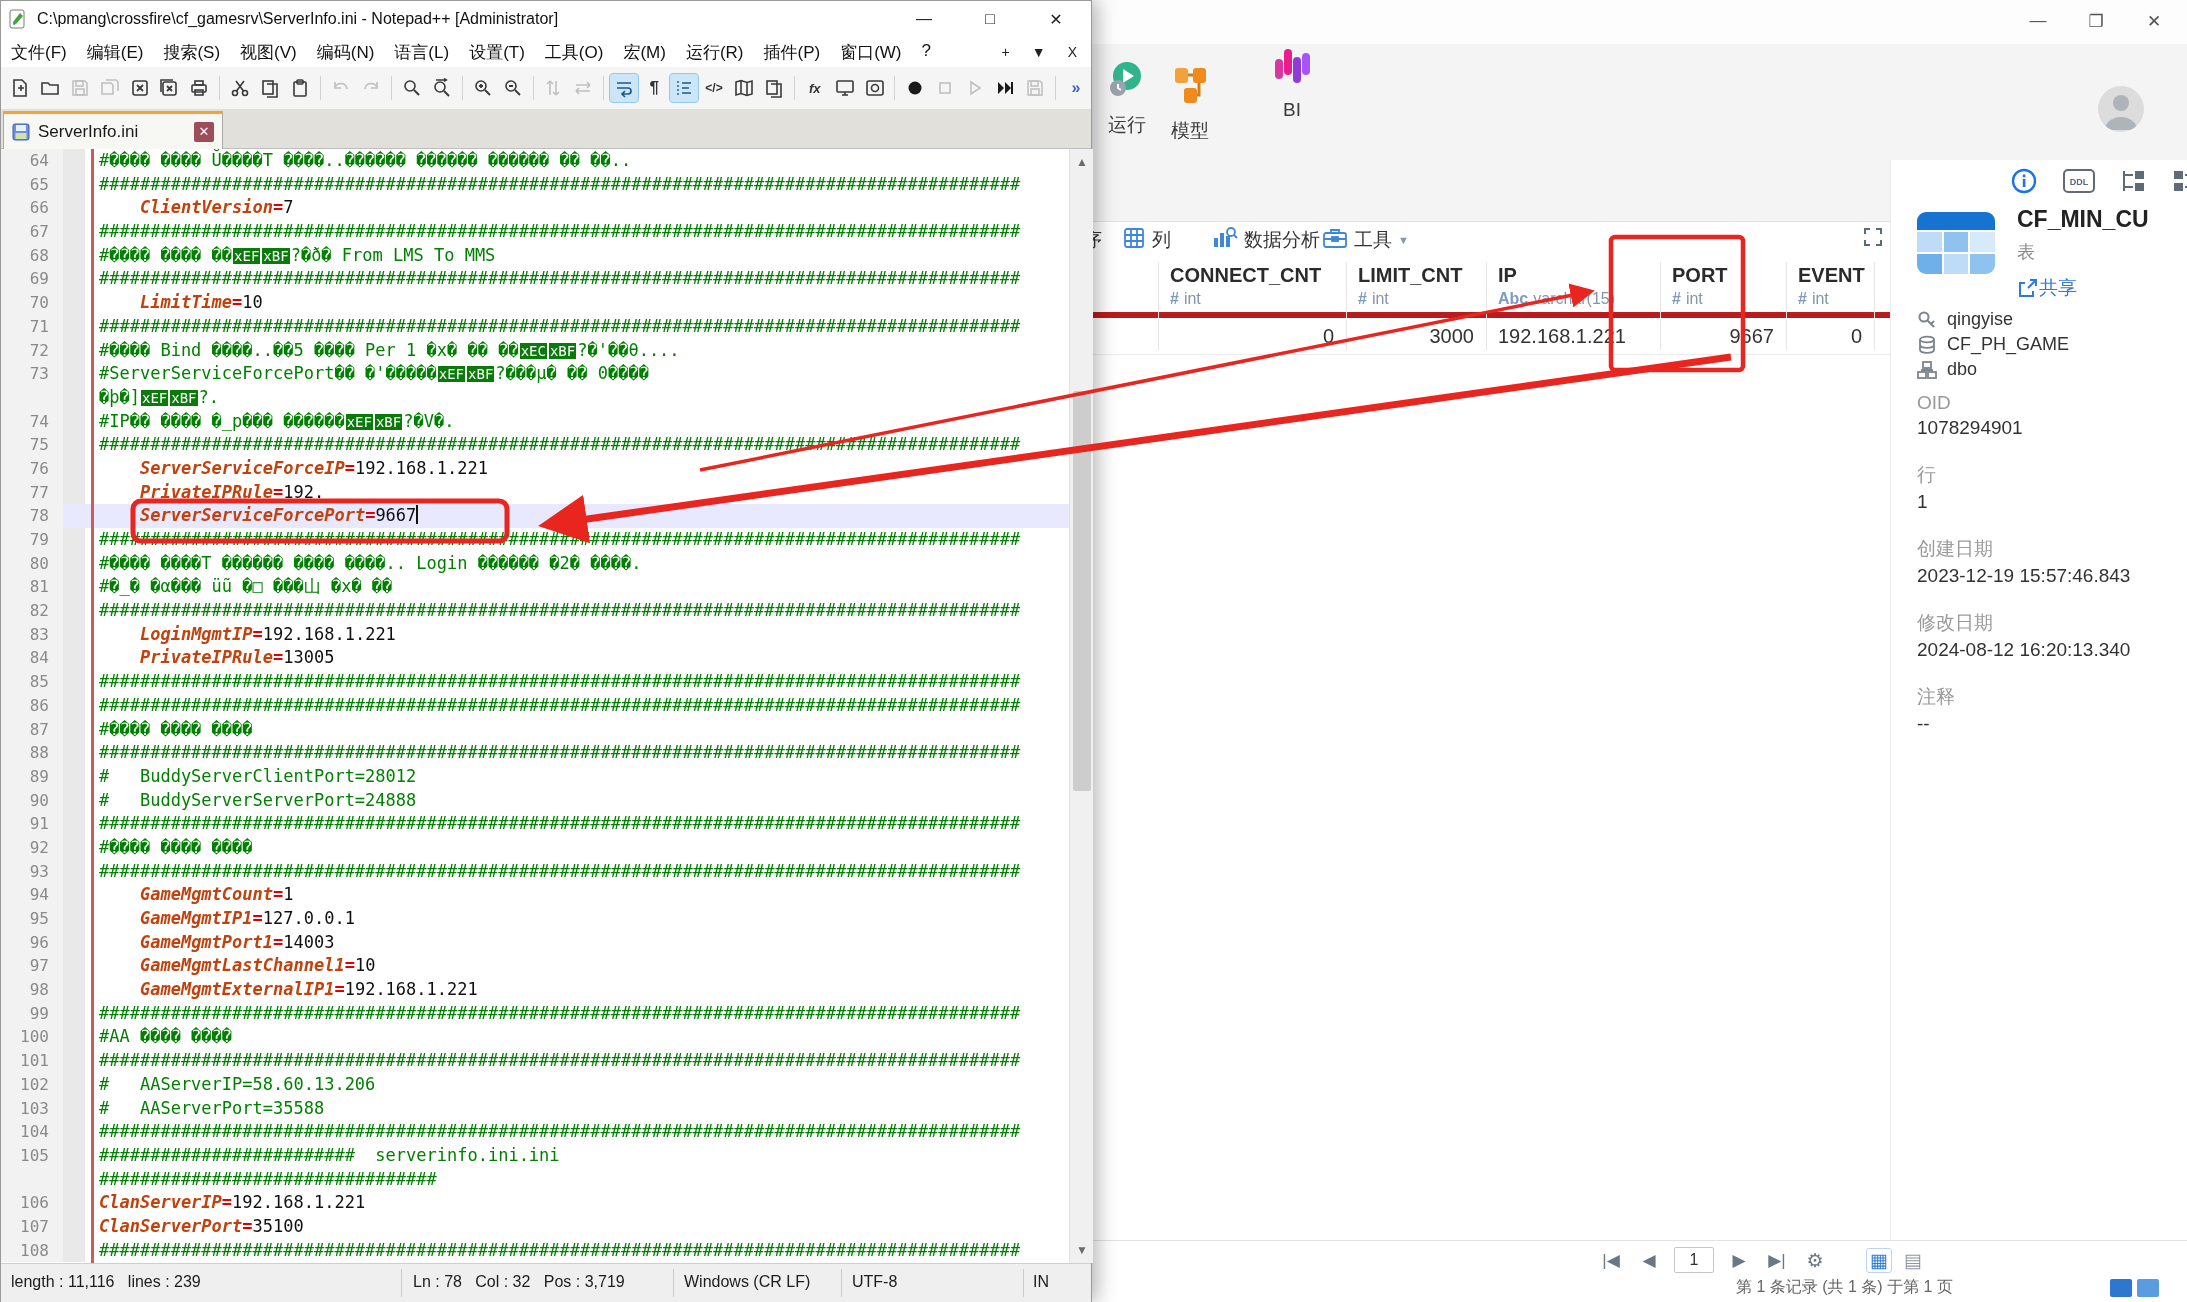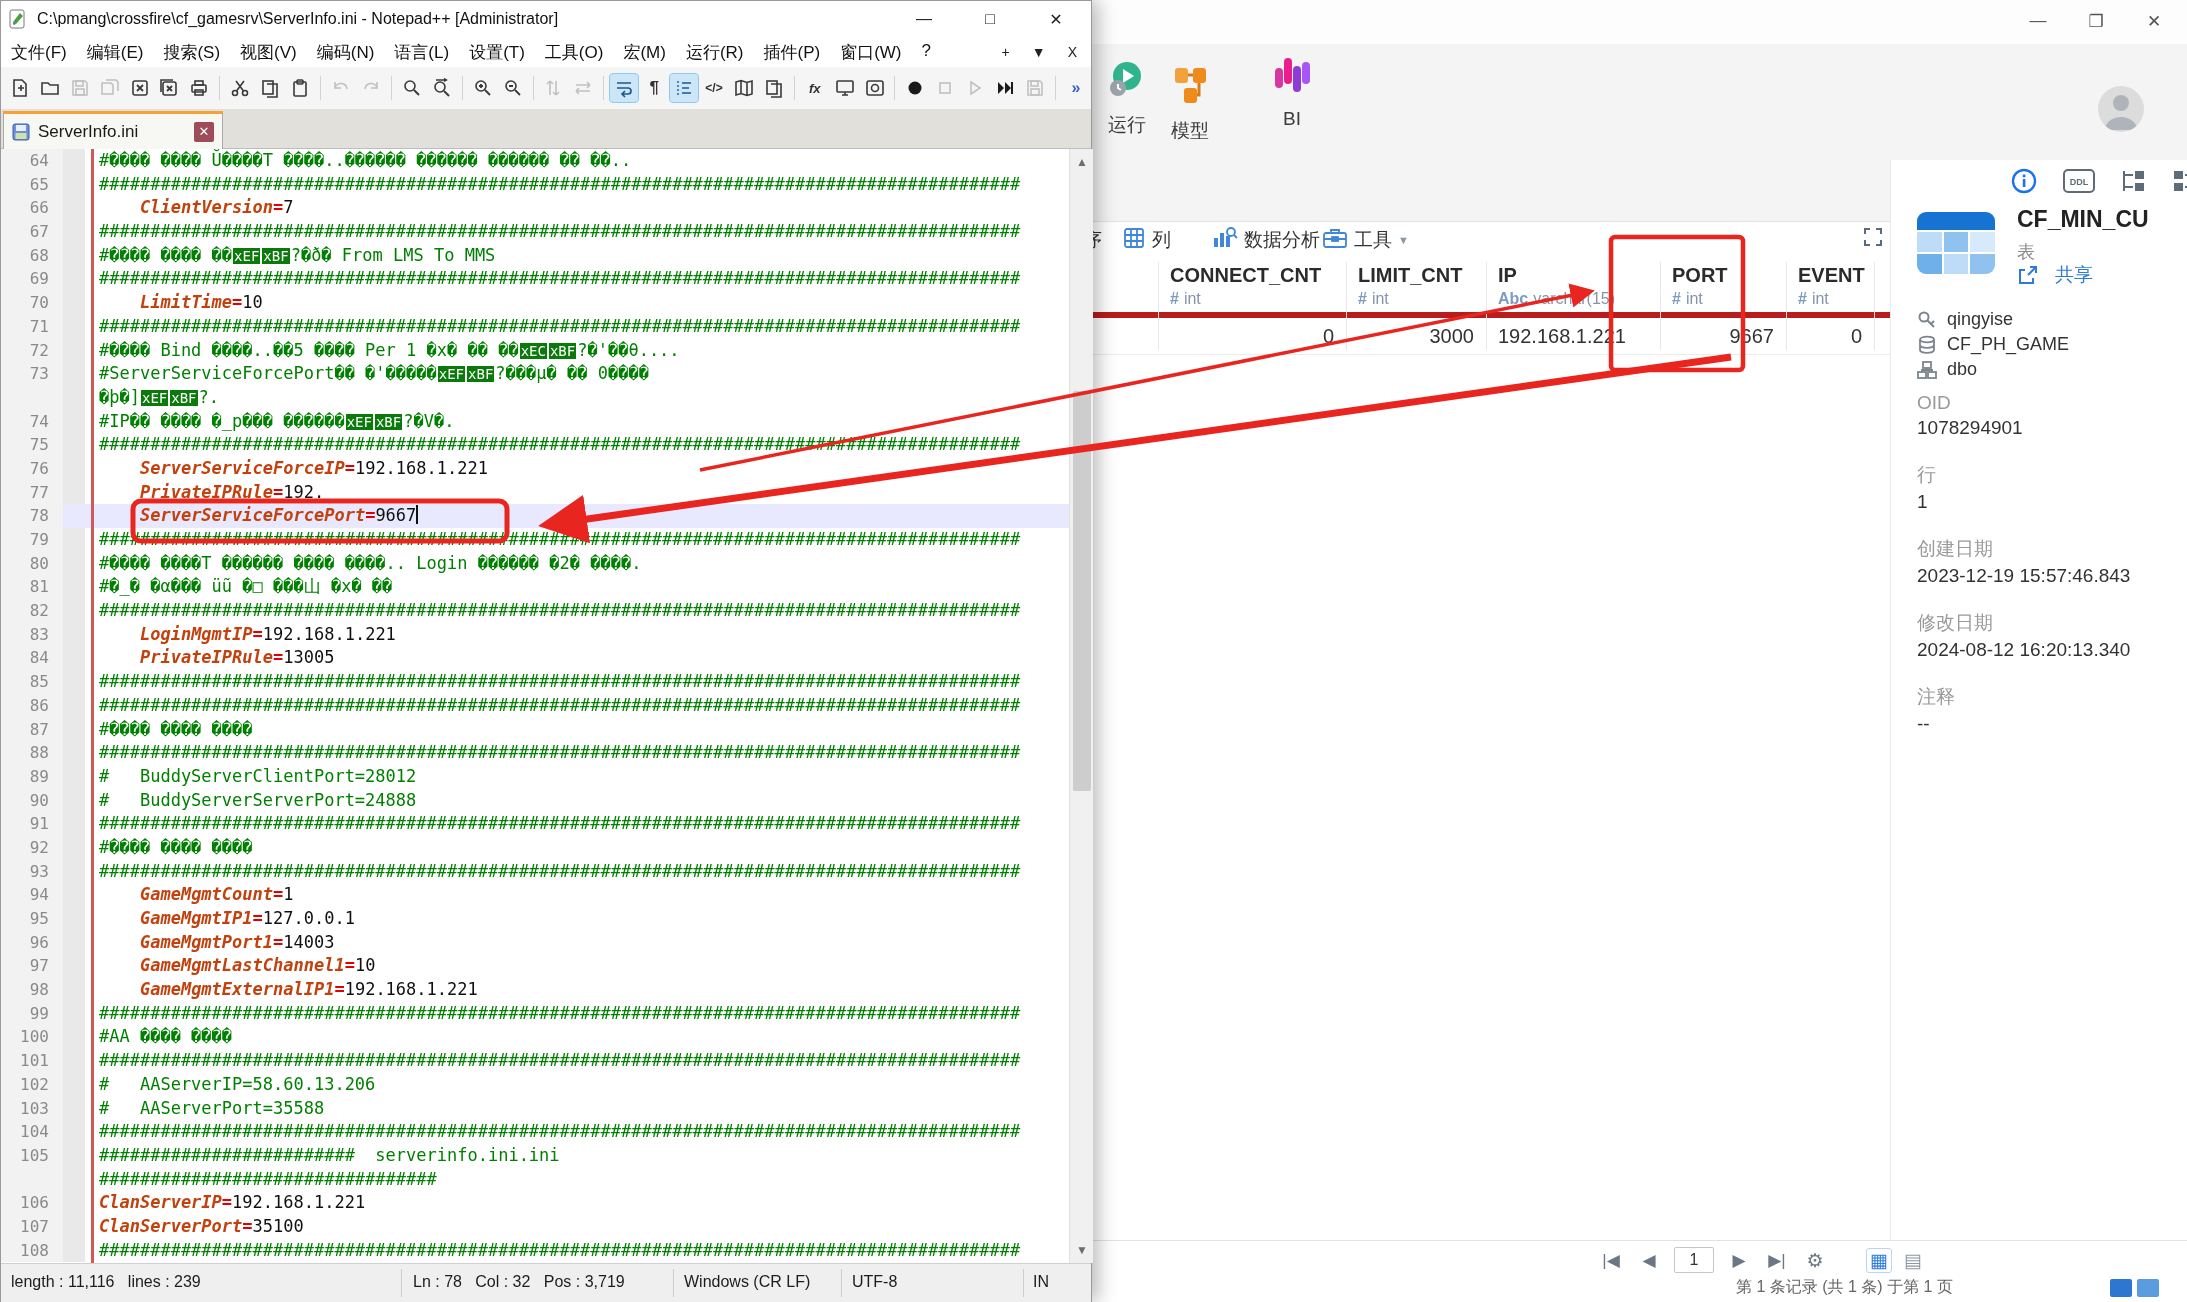--- a/index.html
+++ b/index.html
@@ -123,21 +123,21 @@
               </svg></span>
        <div class="lbl">运行</div></div>
           <div class="db-tool-item" style="left:98px;top:20px;">
        <span><svg width="42" height="42" viewBox="0 0 42 42">
                 <rect x="6" y="4" width="13" height="15" rx="3" fill="#f2a23a"></rect>
                 <rect x="24" y="4" width="13" height="15" rx="3" fill="#ef8b1d"></rect>
                 <rect x="15" y="24" width="13" height="15" rx="3" fill="#ef8b1d"></rect>
                 <path d="M19 11 H24 M30 19 V24 M28 31 H30 V19" stroke="#d87c15" stroke-width="3" fill="none"></path>
               </svg></span>
        <div class="lbl">模型</div></div>
-          <div class="db-tool-item" style="left:200px;top:10px;">
+          <div class="db-tool-item" style="left:200px;top:1px;">
        <span><svg width="42" height="42" viewBox="0 0 42 42">
                 <rect x="4" y="14" width="8" height="20" rx="4" fill="#d8379f"></rect>
                 <rect x="13" y="4" width="8" height="26" rx="4" fill="#e91e8c"></rect>
                 <rect x="22" y="12" width="8" height="26" rx="4" fill="#8e3cd8"></rect>
                 <rect x="31" y="8" width="8" height="22" rx="4" fill="#a855f7"></rect>
               </svg></span>
        <div class="lbl">BI</div></div>
         </div>
       <div id="db-avatar" class="abs">
         <svg width="46" height="46" viewBox="0 0 46 46">
@@ -263,21 +263,21 @@
             <div class="c1"></div>
             <div class="c2"></div>
             <div class="c4"></div>
             <div class="c3"></div>
             <div class="c1"></div>
             <div class="c2"></div>
           </div>
       </div>
       <div class="abs" style="left:126px;top:46px;font-size:23px;font-weight:bold;color:#222;">CF_MIN_CU</div>
       <div class="abs" style="left:126px;top:80px;font-size:18px;color:#8a8a8a;">表</div>
-      <div class="abs" style="left:126px;top:102px;display:flex;gap:16px;align-items:center;color:#2f7bd9;font-size:19px;">
+      <div class="abs" style="left:126px;top:115px;display:flex;gap:0;align-items:center;color:#2f7bd9;font-size:19px;">
         <svg width="22" height="20" viewBox="0 0 22 20" fill="none" stroke="#2f7bd9" stroke-width="2">
           <path d="M8 5 H3 V18 H16 V13"></path>
             <path d="M11 10 L19 2 M13 2 H19 V8"></path>
         </svg>
         <span>共享</span>
       </div>
       <div class="abs" style="left:26px;top:146px;width:250px;">
         <div class="conn-row">
           <svg width="20" height="20" viewBox="0 0 20 20">
               <circle cx="7" cy="7" r="4.5" fill="none" stroke="#7c858d" stroke-width="2"></circle>

